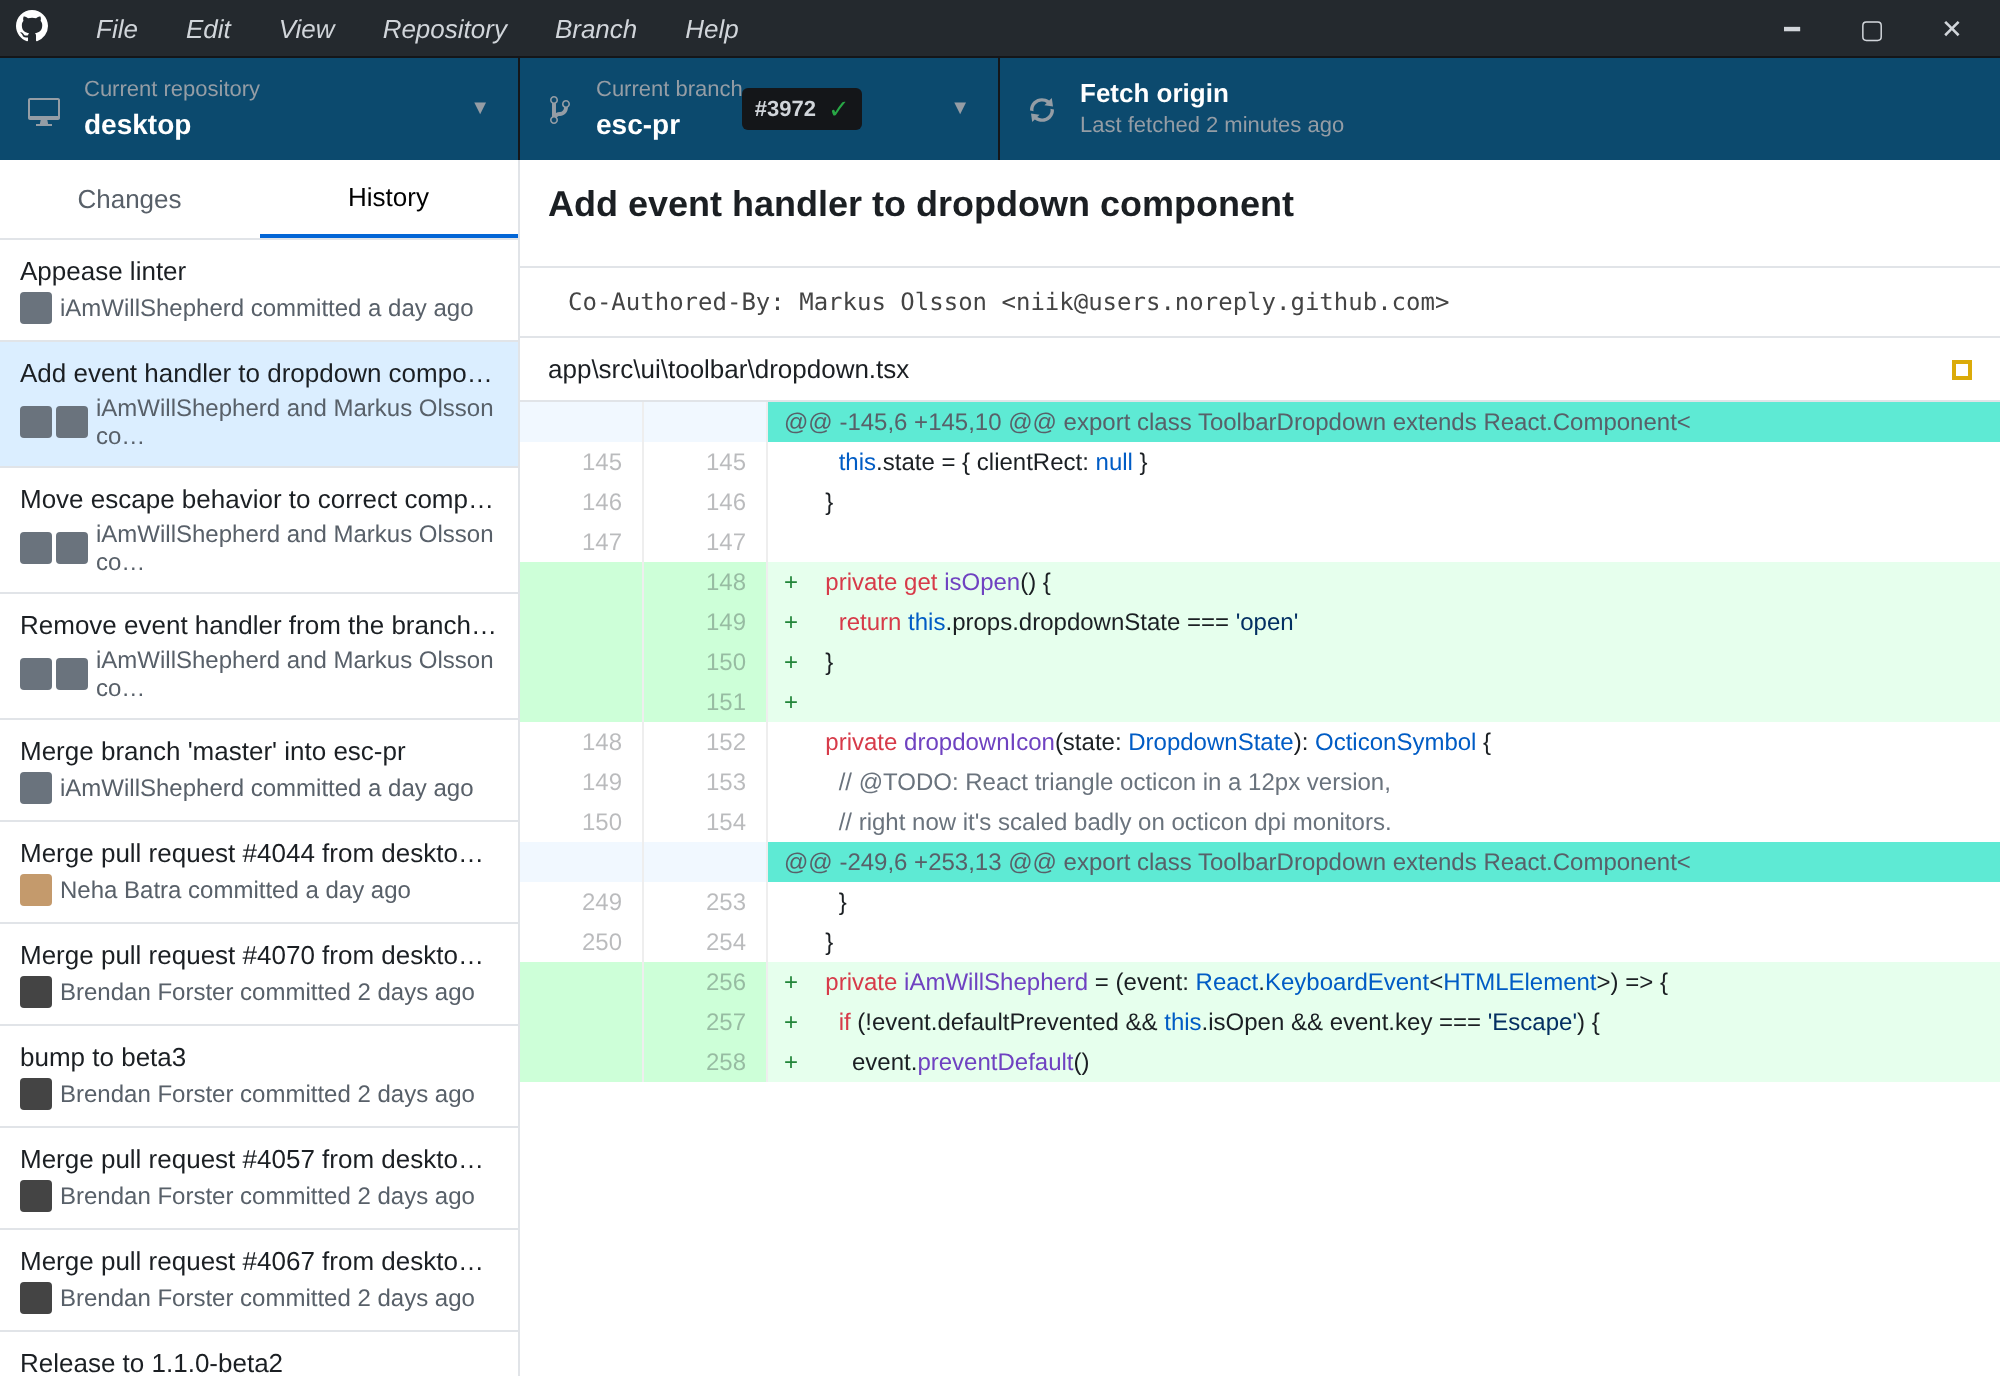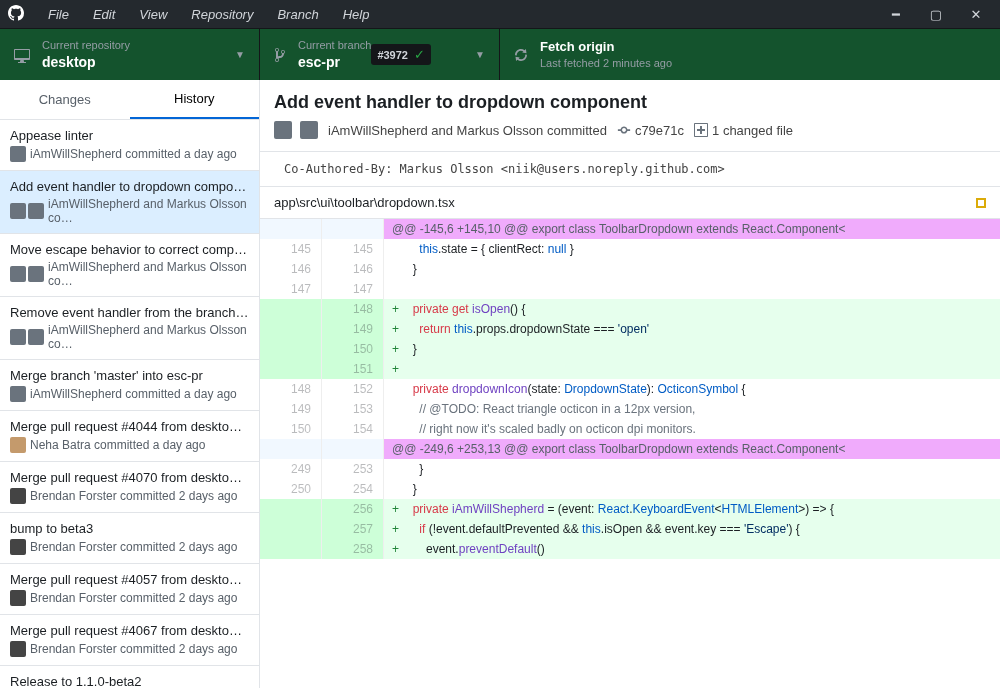--- a/index.html
+++ b/index.html
@@ -4,21 +4,21 @@
 <style>
 * { margin: 0; padding: 0; box-sizing: border-box; font-family: -apple-system, BlinkMacSystemFont, "Segoe UI", Helvetica, Arial, sans-serif; }
 body { width: 1000px; height: 688px; overflow: hidden; background: #fff; color: #1b1f23; font-size: 13px; }
 .titlebar { height: 28px; background: #24292e; display: flex; align-items: center; padding: 0 8px; color: #d1d5da; }
 .titlebar svg { fill: #fff; }
 .menu { display: flex; gap: 4px; margin-left: 14px; font-style: italic; }
 .menu-item { padding: 4px 10px; color: #d1d5da; font-size: 13px; }
 .winctl { margin-left: auto; display: flex; gap: 28px; padding-right: 10px; }
 .winctl span { width: 12px; display: inline-flex; justify-content: center; color: #d1d5da; }
 
-.header { height: 52px; background: #14532d; display: flex; border-top: 1px solid #141619; }
+.header { height: 52px; background: #0c4a6e; display: flex; border-top: 1px solid #141619; }
 .header-sec { display: flex; align-items: center; padding: 0 14px; border-right: 1px solid #141619; height: 100%; position: relative; }
 .header-sec.repo { width: 260px; }
 .header-sec.branch { width: 240px; }
 .header-sec.fetch { flex: 1; border-right: none; }
 .hs-icon { color: #959da5; margin-right: 12px; display: flex; align-items: center; }
 .hs-icon svg { fill: #959da5; }
 .hs-text { display: flex; flex-direction: column; line-height: 1.3; }
 .hs-label { font-size: 11px; color: #959da5; }
 .hs-value { font-size: 14px; font-weight: 600; color: #fff; }
 .hs-sub { font-size: 11px; color: #959da5; }
@@ -50,21 +50,21 @@
 .sep { display: flex; align-items: center; gap: 4px; }
 .sep svg { fill: #6a737d; }
 .coauthor { padding: 10px 24px; font-family: ui-monospace, SFMono-Regular, Consolas, monospace; font-size: 12px; color: #444; border-bottom: 1px solid #e1e4e8; }
 .filebar { padding: 8px 14px; border-bottom: 1px solid #e1e4e8; display: flex; align-items: center; font-size: 13px; }
 .file-dot { margin-left: auto; width: 10px; height: 10px; border: 2px solid #dbab09; background: #fff; }
 .diff { flex: 1; overflow-y: auto; font-family: ui-monospace, SFMono-Regular, Consolas, monospace; font-size: 12px; }
 .drow { display: flex; min-height: 20px; }
 .lno { width: 62px; text-align: right; padding-right: 10px; color: rgba(27,31,35,0.3); background: #fff; border-right: 1px solid #eee; flex-shrink: 0; line-height: 20px; }
 .drow.hunk .lno { background: #f1f8ff; }
 .drow.add .lno { background: #cdffd8; }
-.drow.hunk .dcode { background: #f0abfc; color: #586069; }
+.drow.hunk .dcode { background: #5eead4; color: #586069; }
 .drow.add .dcode { background: #e6ffed; }
 .dcode { flex: 1; padding: 0 8px; white-space: pre-wrap; word-break: break-all; line-height: 20px; }
 .dmark { width: 14px; display: inline-block; color: #22863a; }
 .k { color: #d73a49; }
 .f { color: #6f42c1; }
 .t { color: #005cc5; }
 .s { color: #032f62; }
 .c { color: #6a737d; }
 </style>
 </head>
@@ -219,37 +219,20 @@
             <span class="avatar neha"></span>
             <span>Neha Batra committed 2 days ago</span>
           </div>
         </div>
       </div>
   </div>
 
   <div class="content">
     <div class="chead">
       <h1>Add event handler to dropdown component</h1>
-      <div class="chead-meta">
-        <span class="avatar"></span>
-        <span class="avatar"></span>
-        <span>iAmWillShepherd and Markus Olsson committed</span>
-        <span class="sep">
-          <svg width="14" height="14" viewBox="0 0 14 16">
-              <path fill="#6a737d" d="M10.86 7c-.45-1.72-2-3-3.86-3-1.86 0-3.41 1.28-3.86 3H0v2h3.14c.45 1.72 2 3 3.86 3 1.86 0 3.41-1.28 3.86-3H14V7h-3.14zM7 10.2c-1.22 0-2.2-.98-2.2-2.2 0-1.22.98-2.2 2.2-2.2 1.22 0 2.2.98 2.2 2.2 0 1.22-.98 2.2-2.2 2.2z"></path>
-            </svg>
-          <span>c79e71c</span>
-        </span>
-        <span class="sep">
-          <svg width="14" height="16" viewBox="0 0 14 16">
-              <path fill="#6a737d" d="M13 1H1c-.55 0-1 .45-1 1v12c0 .55.45 1 1 1h12c.55 0 1-.45 1-1V2c0-.55-.45-1-1-1zm0 13H1V2h12v12zM6 9H3V7h3V4h2v3h3v2H8v3H6V9z"></path>
-            </svg>
-          <span>1 changed file</span>
-        </span>
-      </div>
     </div>
     <div class="coauthor">Co-Authored-By: Markus Olsson &lt;niik@users.noreply.github.com&gt;</div>
     <div class="filebar">
       <span>app\src\ui\toolbar\dropdown.tsx</span>
       <span class="file-dot"></span>
     </div>
     <div class="diff" id="diff">
         <div class="drow hunk">
           <div class="lno"></div>
           <div class="lno"></div>

